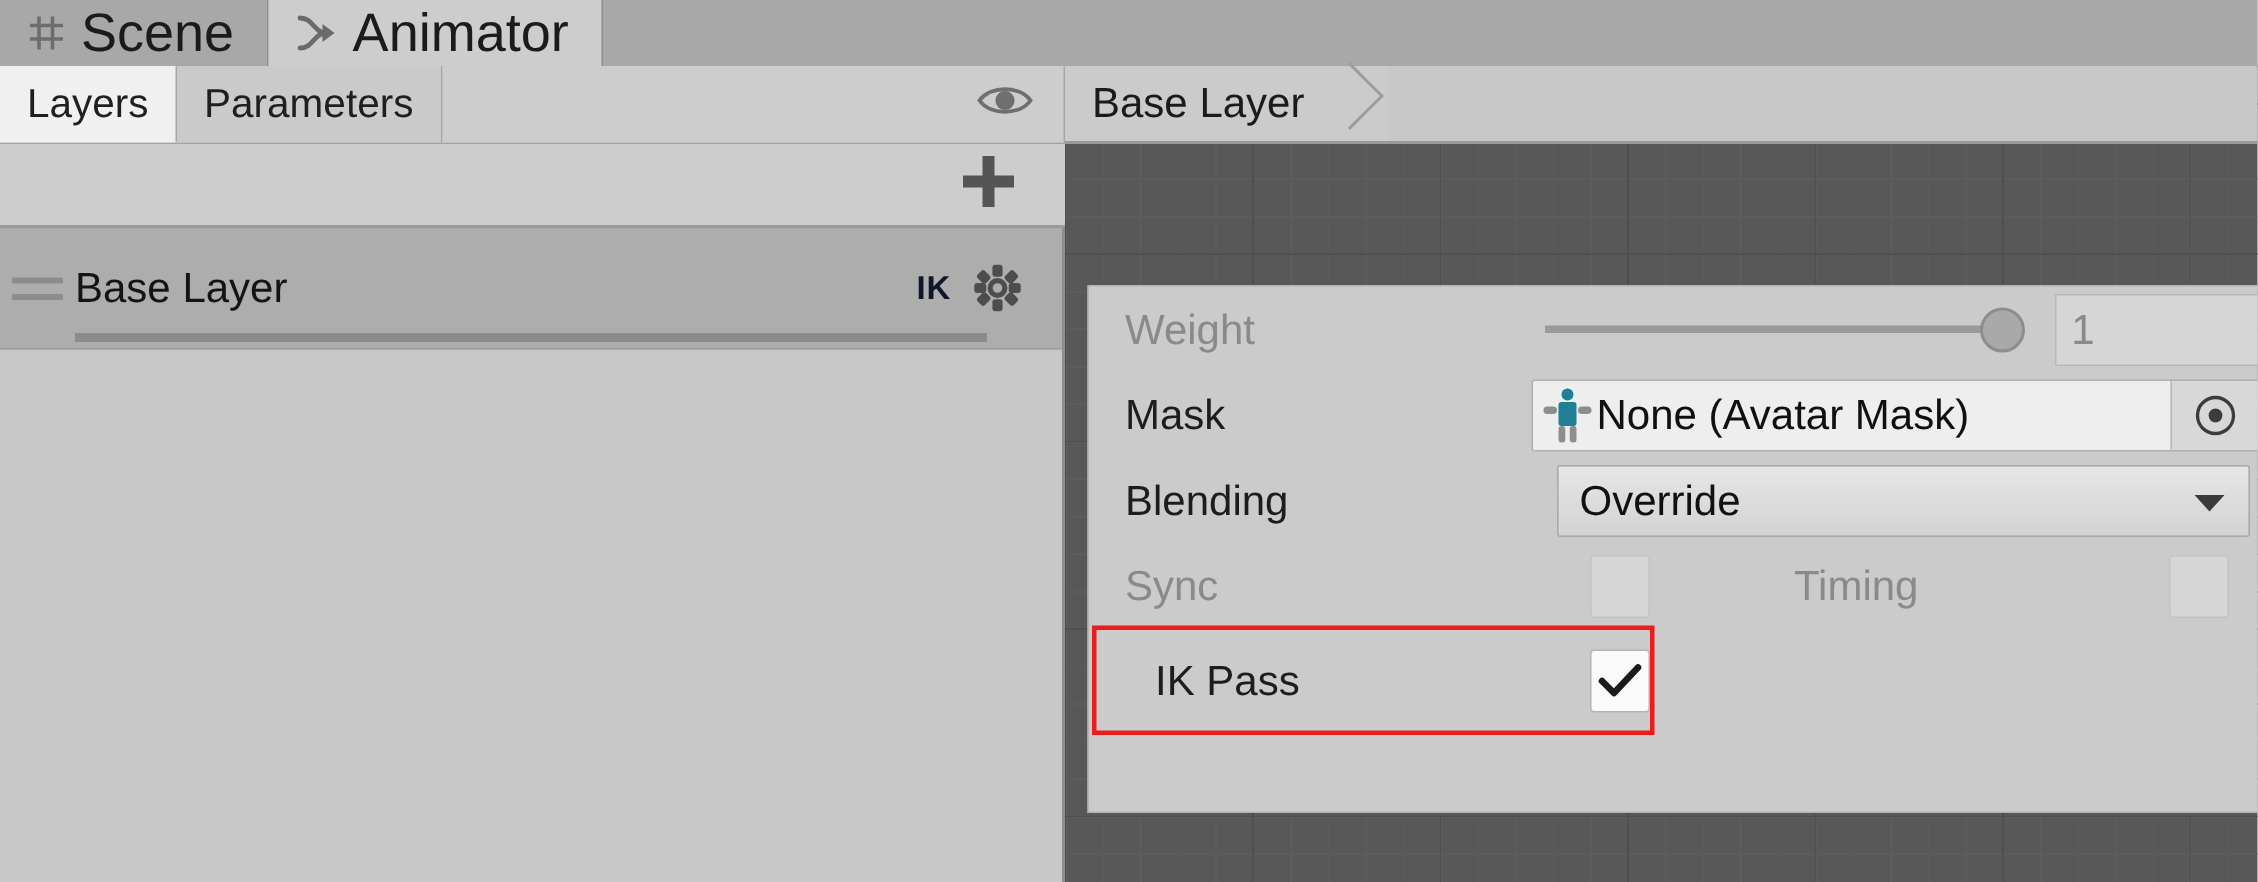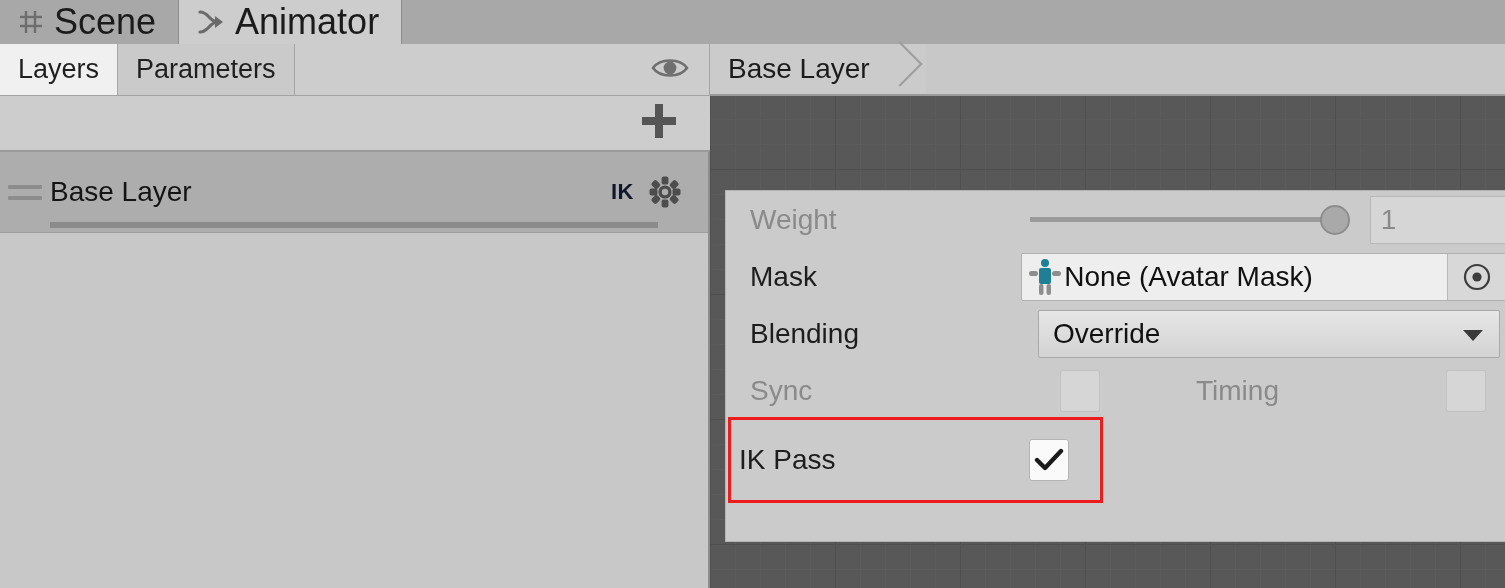--- a/index.html
+++ b/index.html
@@ -164,23 +164,23 @@
     width: 40px; height: 42px; border-radius: 3px;
     background: #fafafa; border: 1px solid #b4b4b4;
     display: flex; align-items: center; justify-content: center;
   }
   .cbox.disabled { background: #d6d6d6; border-color: #c2c2c2; }
   .sync-check { margin-left: 22px; }
   .timing-label { font-size: 28px; color: #8a8a8a; margin-left: 96px; width: 250px; }
   .timing-check { position: absolute; right: 20px; }
 
   .ikpass-row {
-    position: absolute; left: 2px; top: 226px; width: 375px; height: 86px;
+    position: absolute; left: 2px; top: 226px; width: 375px; height: 73px;
     border: 3px solid #ec1c1c;
-    display: flex; align-items: center; padding-left: 8px;
+    display: flex; align-items: center; padding-left: 8px; justify-content: flex-end;
   }
   .ikpass-row .plabel { width: 290px; }
 </style>
 </head>
 <body>
 
 <div id="root">
 
   <div class="tabstrip">
 

